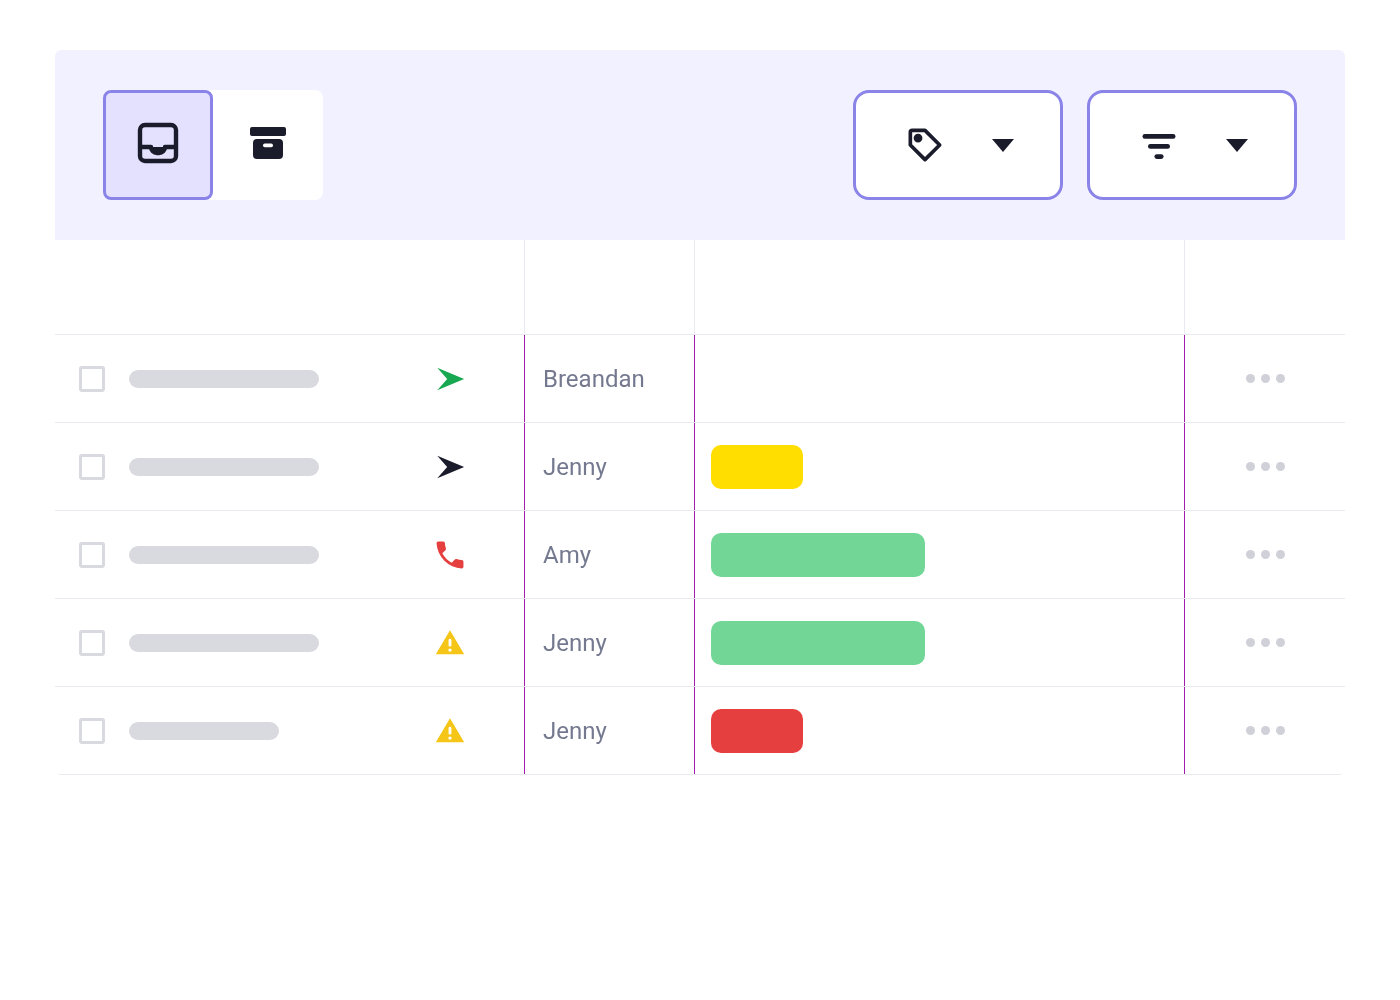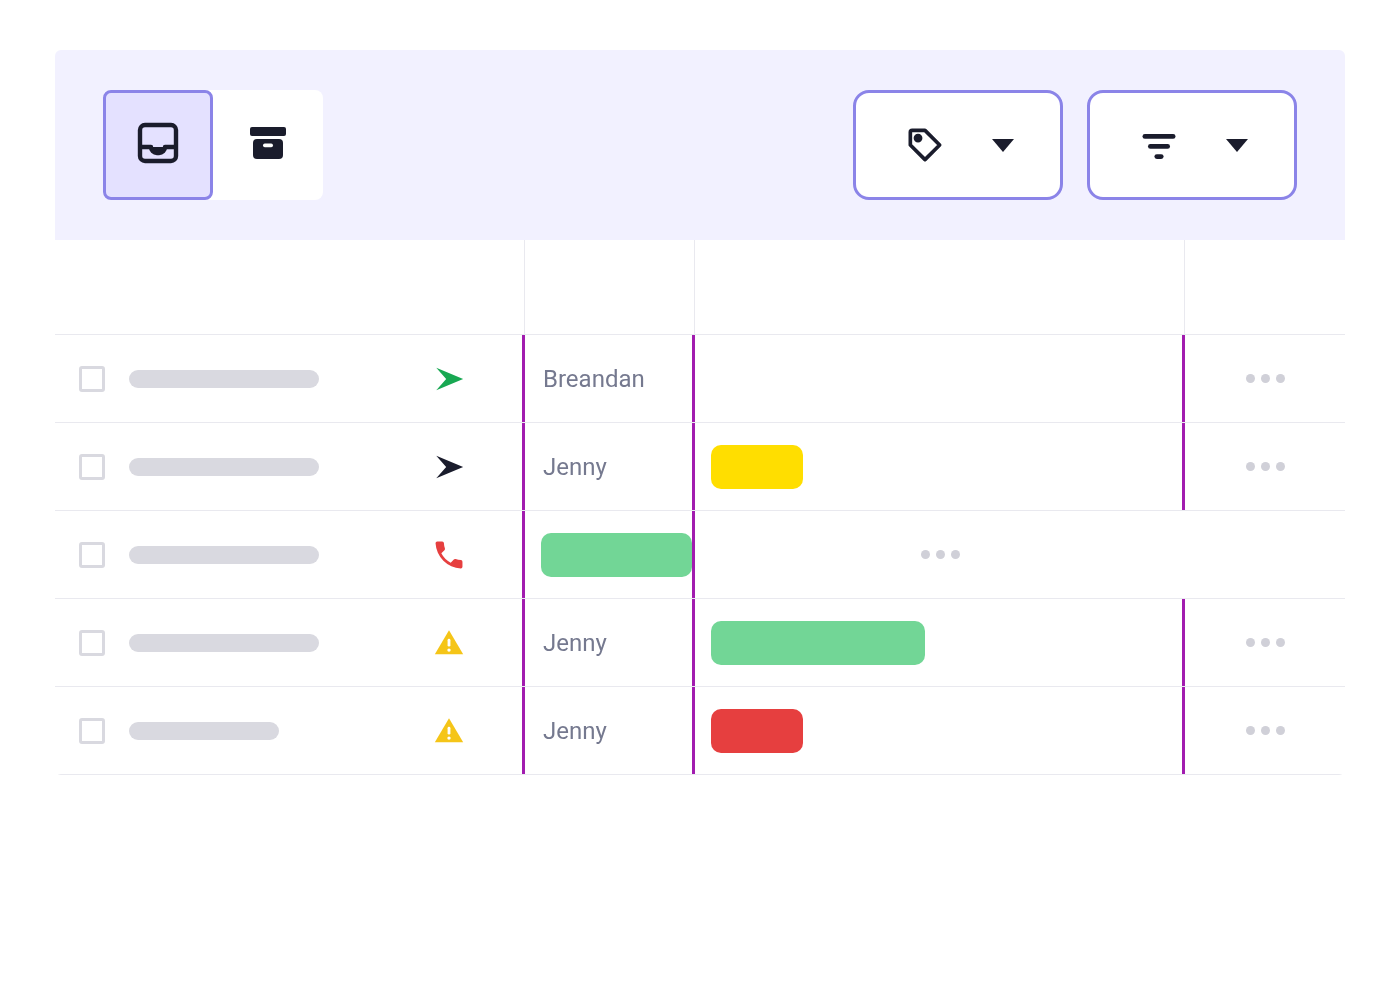--- a/index.html
+++ b/index.html
@@ -77,21 +77,21 @@
   .table-head > div:first-child,
   .table-head > div:last-child { border-right: none; }
 
   .row {
     display: grid;
     grid-template-columns: 320px 150px 170px 490px 1fr;
     align-items: center;
     height: 88px;
     border-bottom: 1px solid #e9e9ef;
   }
-  .row > div { border-right: 3px solid #a21caf; height: 100%; display: flex; align-items: center; }
+  .row > div { border-right: 1px solid #a21caf; height: 100%; display: flex; align-items: center; }
   .row > div:first-child,
   .row > div:last-child { border-right: none; }
 
   .cell-name { padding-left: 24px; gap: 24px; }
   .cell-type { justify-content: center; }
   .cell-person { padding-left: 18px; color: #75798f; font-size: 24px; }
   .cell-status { padding-left: 16px; }
   .cell-actions { justify-content: center; }
 
   .checkbox {
@@ -236,20 +236,23 @@
       <div class="checkbox"></div>
       <div class="name-placeholder" style="width: 190px;"></div>
     </div>
     <div class="cell-type">
       <span class="icon-wrap">
             <svg width="34" height="34" viewBox="0 0 24 24">
               <path d="M6.6 10.8a15 15 0 0 0 6.6 6.6l2.2-2.2a1.2 1.2 0 0 1 1.3-.3 13 13 0 0 0 3.7.7 1.2 1.2 0 0 1 1.1 1.2v3.5a1.2 1.2 0 0 1-1.2 1.2A19 19 0 0 1 2.5 3.7 1.2 1.2 0 0 1 3.7 2.5h3.5a1.2 1.2 0 0 1 1.2 1.1 13 13 0 0 0 .7 3.7 1.2 1.2 0 0 1-.3 1.3Z" fill="#e63f3f"></path>
             </svg>
           </span>
     </div>
+    <div class="cell-person">
+      <span>Amy</span>
+    </div>
     <div class="cell-status">
       <div class="status-pill" style="background: rgb(114, 214, 150); width: 214px;"></div>
     </div>
     <div class="cell-actions">
       <div class="more-dots">
         <span></span>
             <span></span>
             <span></span>
       </div>
     </div>

